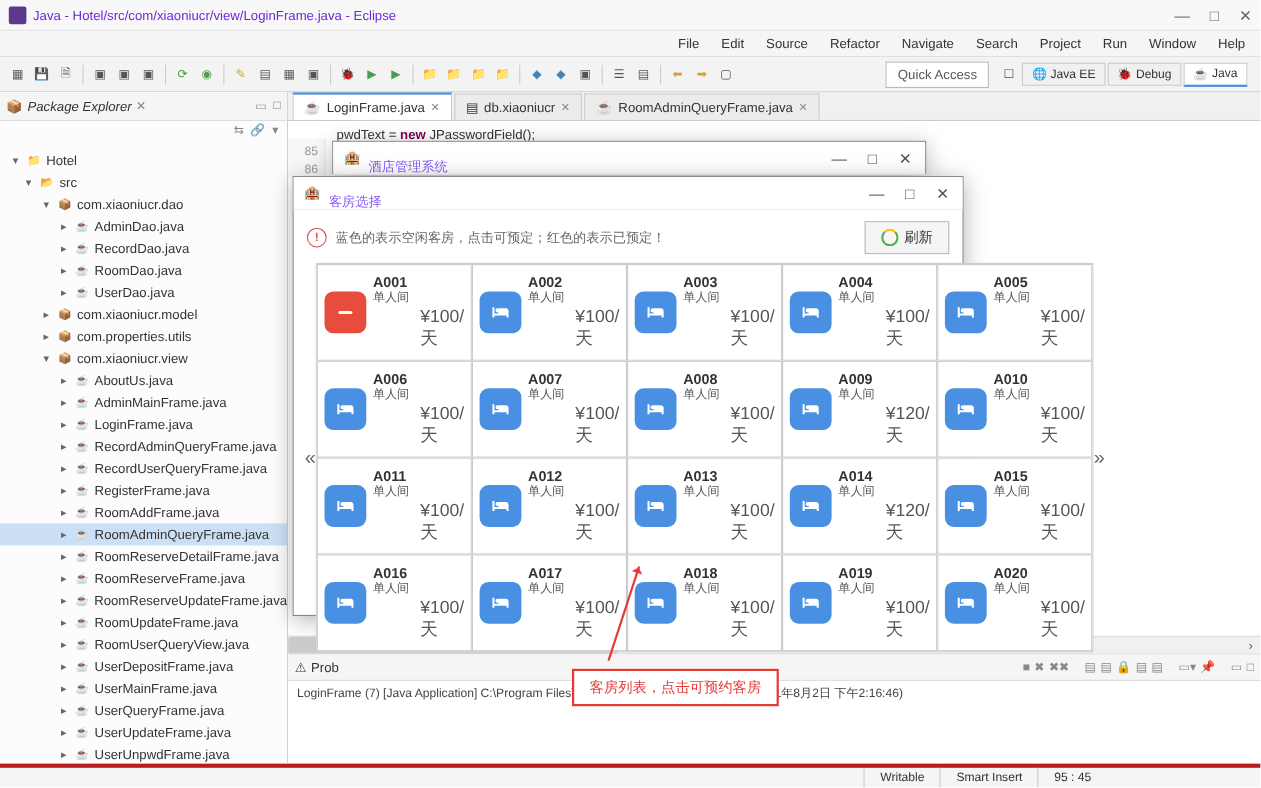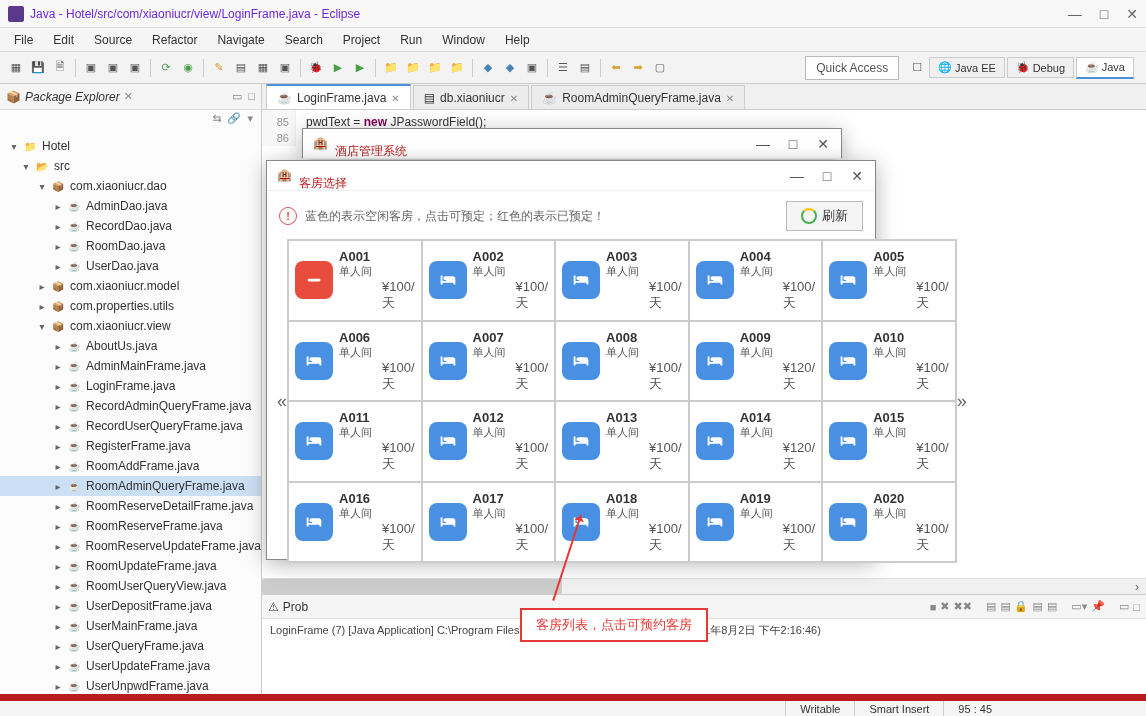--- a/index.html
+++ b/index.html
@@ -6,21 +6,21 @@
 body { background: #fff; font-size: 12px; color: #333; overflow: hidden; width: 1146px; height: 716px; position: relative; }
 
 
 .titlebar { height: 28px; display: flex; align-items: center; padding: 0 8px; background: #f8f8f8; border-bottom: 1px solid #e0e0e0; }
 .titlebar .icon { width: 16px; height: 16px; background: #5b3a8e; border-radius: 2px; margin-right: 6px; }
 .titlebar .title { flex: 1; font-size: 12px; color: #6d28d9; }
 .titlebar .winbtns { display: flex; gap: 18px; color: #666; font-size: 14px; }
 .titlebar .winbtns span { cursor: pointer; }
 
 
-.menubar { height: 24px; display: flex; align-items: center; padding: 0 6px; gap: 4px; background: #f5f5f5; border-bottom: 1px solid #ddd; }
+.menubar { height: 24px; display: flex; align-items: center; padding: 0 6px; gap: 4px; background: #f5f5f5; border-bottom: 1px solid #ddd; justify-content: flex-end; }
 .menubar span { padding: 2px 8px; font-size: 12px; color: #333; cursor: pointer; }
 
 
 .toolbar { height: 32px; display: flex; align-items: center; padding: 2px 6px; background: #f3f3f3; border-bottom: 1px solid #ccc; gap: 2px; }
 .tb-btn { width: 20px; height: 20px; display: inline-flex; align-items: center; justify-content: center; border-radius: 2px; font-size: 11px; color: #555; cursor: pointer; }
 .tb-sep { width: 1px; height: 18px; background: #ccc; margin: 0 3px; }
 .tb-green { color: #4a9d4a; }
 .tb-red { color: #c44; }
 .tb-yellow { color: #d4a030; }
 .tb-blue { color: #4682b4; }
@@ -52,46 +52,46 @@
 .indent2 { padding-left: 36px; }
 .indent3 { padding-left: 52px; }
 
 
 .editor-area { flex: 1; display: flex; flex-direction: column; position: relative; }
 .editor-tabs { height: 26px; display: flex; align-items: flex-end; background: #f0f0f0; border-bottom: 1px solid #ccc; padding-left: 4px; }
 .etab { padding: 5px 10px 4px; font-size: 12px; border: 1px solid #ccc; border-bottom: none; margin-right: 2px; background: #ececec; display: flex; align-items: center; gap: 5px; cursor: pointer; }
 .etab.active { background: #fff; border-top: 2px solid #4a90d9; }
 .etab .eclose { color: #888; font-size: 10px; }
 .editor-body { flex: 1; background: #fff; position: relative; overflow: hidden; }
-.gutter { position: absolute; left: 0; top: 0; width: 34px; background: #f7f7f7; border-right: 1px solid #eee; font-size: 11px; color: #999; text-align: right; padding: 4px 6px 0 0; line-height: 16px; font-family: Consolas, monospace; }
+.gutter { position: absolute; left: 0; top: 16px; width: 34px; background: #f7f7f7; border-right: 1px solid #eee; font-size: 11px; color: #999; text-align: right; padding: 4px 6px 0 0; line-height: 16px; font-family: Consolas, monospace; }
 .code { position: absolute; left: 44px; top: 4px; font-family: Consolas, monospace; font-size: 12px; line-height: 16px; }
 .code .kw { color: #7f0055; font-weight: bold; }
 
 
 .console { height: 100px; border-top: 1px solid #ccc; display: flex; flex-direction: column; background: #fff; }
 .console-head { height: 24px; display: flex; align-items: center; padding: 0 6px; background: #f5f5f5; border-bottom: 1px solid #ddd; }
 .console-head .ctoolbar { margin-left: auto; display: flex; gap: 4px; align-items: center; }
 .console-head .ctoolbar span { font-size: 11px; color: #888; cursor: pointer; }
 .console-body { flex: 1; padding: 4px 8px; font-size: 11px; color: #444; }
 
 
-.statusbar { height: 22px; border-top: 7px solid #b91c1c; background: #f5f5f5; display: flex; align-items: center; font-size: 11px; }
+.statusbar { height: 22px; border-top: 4px solid #b91c1c; background: #f5f5f5; display: flex; align-items: center; font-size: 11px; }
 .statusbar .cell { border-left: 1px solid #ccc; padding: 0 14px; height: 100%; display: flex; align-items: center; }
 .statusbar .spacer { flex: 1; }
 
 
 .hscroll { height: 16px; background: #f0f0f0; border-top: 1px solid #ddd; position: relative; }
 .hscroll .thumb { position: absolute; left: 0; width: 300px; height: 100%; background: #ccc; border-radius: 2px; }
 .hscroll .arrow { position: absolute; right: 2px; top: 0; width: 14px; height: 100%; display:flex; align-items:center; justify-content:center; color:#666; }
 
 
 .dialog { position: absolute; background: #fff; border: 1px solid #888; box-shadow: 0 4px 20px rgba(0,0,0,.3); }
 .dialog-title { height: 30px; display: flex; align-items: center; padding: 0 10px; background: #fff; border-bottom: 1px solid #eee; }
 .dialog-title .dicon { width: 16px; height: 16px; margin-right: 6px; }
-.dialog-title .dlabel { font-size: 12px; color: #b91c1c; margin-top: 16px; }
+.dialog-title .dlabel { font-size: 12px; color: #8b5cf6; margin-top: 16px; }
 .dialog-title .dbtns { margin-left: auto; display: flex; gap: 14px; font-size: 14px; color: #555; }
 .dialog-title .dbtns span { cursor: pointer; width: 16px; text-align: center; }
 
 .dlg1 { left: 302px; top: 128px; width: 540px; height: 30px; z-index: 10; }
 .dlg2 { left: 266px; top: 160px; width: 610px; height: 400px; z-index: 20; display: flex; flex-direction: column; }
 
 .notice-bar { margin: 10px 12px 8px; display: flex; align-items: center; gap: 8px; }
 .notice-icon { width: 18px; height: 18px; border: 1.5px solid #d9534f; border-radius: 50%; display: flex; align-items: center; justify-content: center; color: #d9534f; font-size: 11px; font-weight: bold; }
 .notice-text { font-size: 12px; color: #666; flex: 1; }
 .refresh-btn { display: flex; align-items: center; gap: 5px; border: 1px solid #bbb; background: #f5f5f5; padding: 5px 14px; font-size: 13px; cursor: pointer; }
@@ -100,21 +100,21 @@
 .room-area { flex: 1; display: flex; align-items: center; padding: 0 10px 10px; }
 .nav-arrow { width: 24px; height: 60px; display: flex; align-items: center; justify-content: center; font-size: 18px; color: #666; cursor: pointer; }
 .room-grid { flex: 1; border: 1px solid #ccc; display: grid; grid-template-columns: repeat(5, 1fr); grid-template-rows: repeat(4, 1fr); }
 .room-cell { border: 1px solid #ccc; display: flex; align-items: center; padding: 8px 6px; gap: 6px; cursor: pointer; background: #fff; }
 .room-icon { width: 38px; height: 38px; border-radius: 8px; background: #4a90e2; display: flex; align-items: center; justify-content: center; flex-shrink: 0; }
 .room-icon.booked { background: #e74c3c; }
 .room-icon svg { width: 22px; height: 22px; }
 .room-info { display: flex; flex-direction: column; line-height: 1.25; }
 .room-id { font-weight: bold; font-size: 13px; }
 .room-type { font-size: 11px; color: #555; }
-.room-price { font-size: 13px; color: #555; margin-left: 43px; }
+.room-price { font-size: 16px; color: #555; margin-left: 43px; }
 
 
 .anno-arrow { position: absolute; left: 580px; top: 515px; width: 2px; height: 90px; background: #e53935; transform: rotate(18deg); transform-origin: top; z-index: 30; }
 .anno-arrow::before { content:''; position:absolute; top:-4px; left:-4px; border: 5px solid transparent; border-bottom-color:#e53935; }
 .anno-box { position: absolute; left: 520px; top: 608px; border: 2px solid #e53935; padding: 6px 14px; font-size: 13px; color: #e53935; background: #fff; z-index: 31; }
 </style>
 </head>
 <body>
 
 <div class="titlebar">

